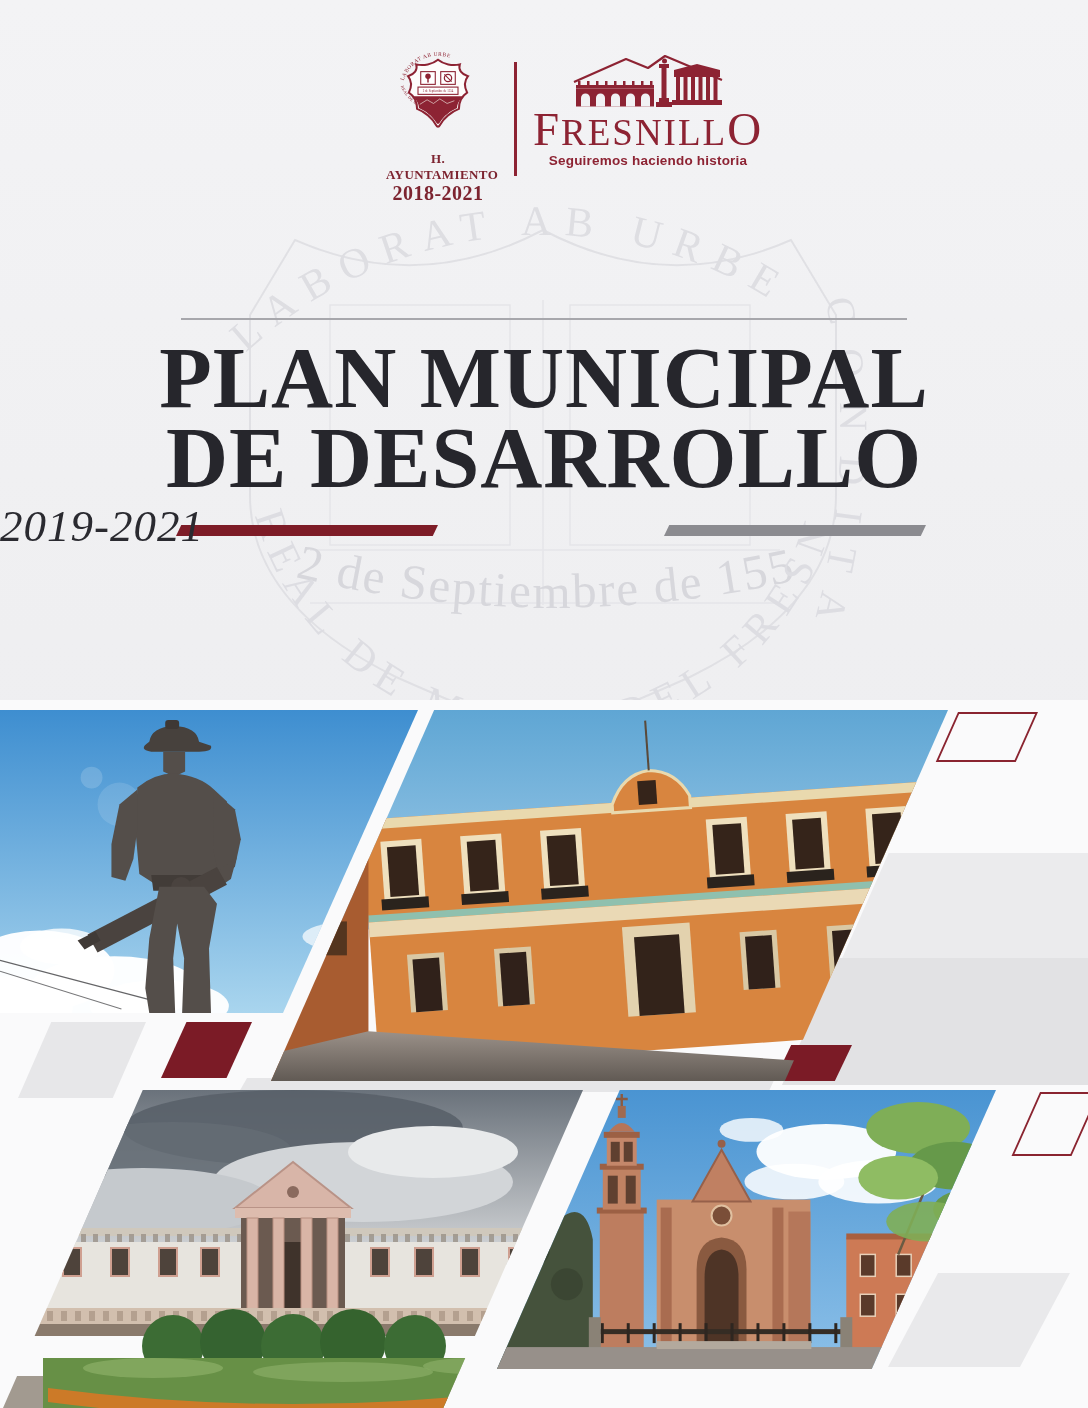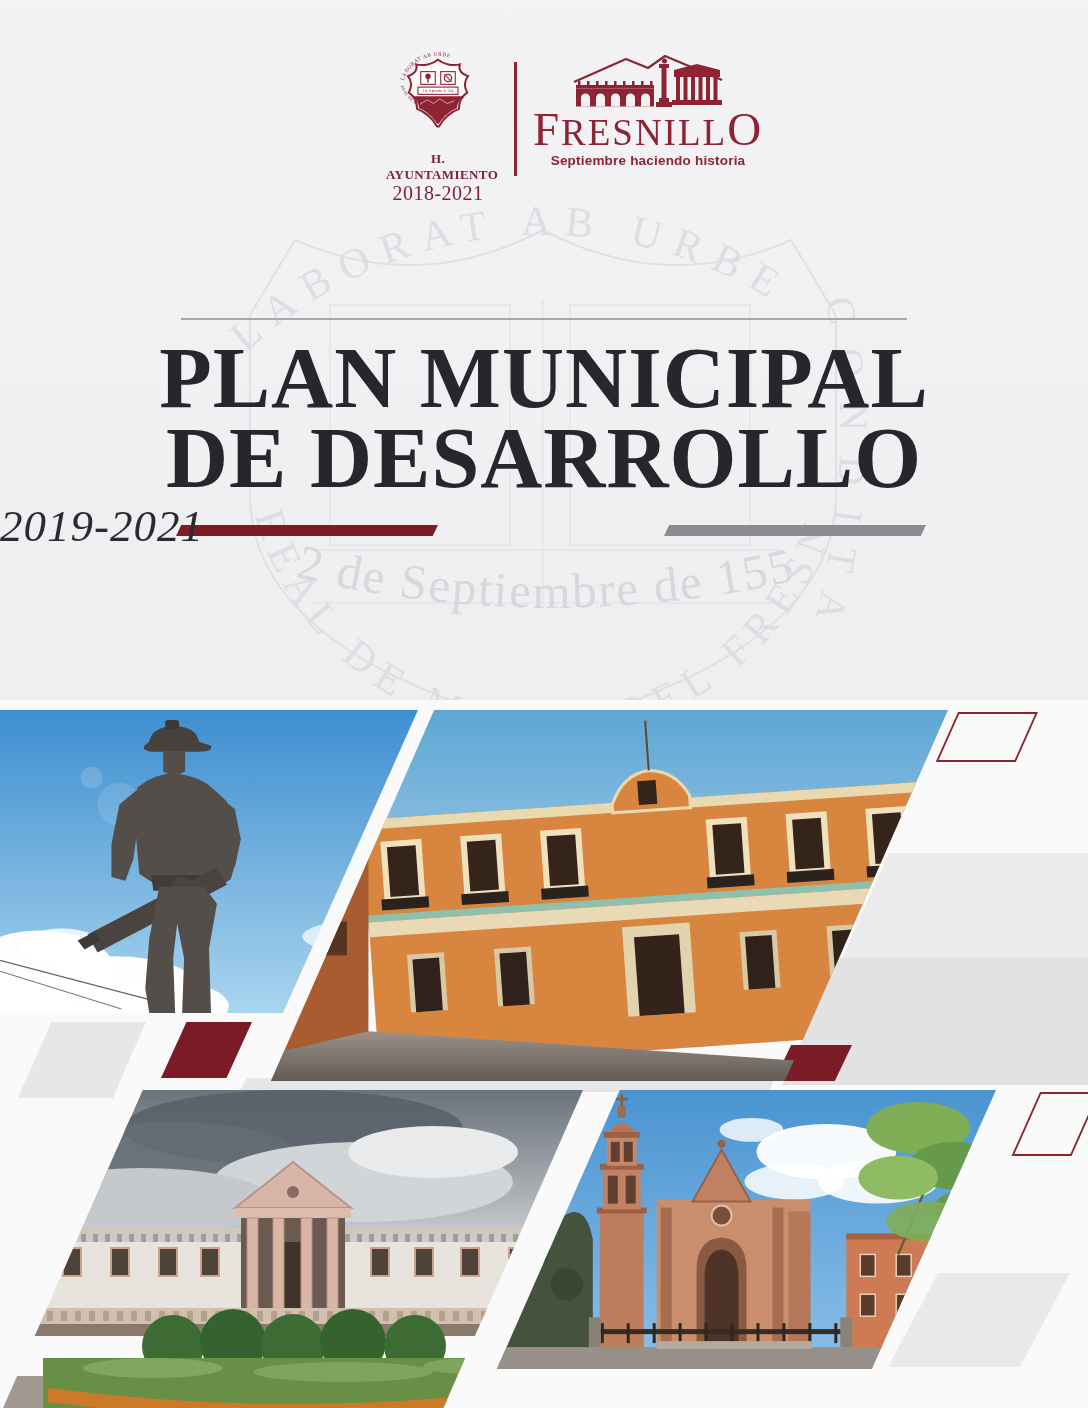--- a/index.html
+++ b/index.html
@@ -11,21 +11,21 @@
   
   .watermark{left:180px;top:185px;width:720px;height:545px;opacity:.9;}
   .wm-stroke{fill:none;stroke:#dfdfe3;stroke-width:2;}
   .wm-faint{fill:none;stroke:#e4e4e8;stroke-width:1.5;}
   .wm-text{fill:#dcdce1;font-family:"Liberation Serif",serif;}
 
   
   .crest{left:386px;top:48px;width:104px;text-align:center;color:#7d2430;}
   .crest svg{display:block;margin:0 auto;}
   .crest-org{font-size:13px;font-weight:700;letter-spacing:.4px;margin-top:3px;}
-  .crest-term{font-size:20px;font-weight:400;letter-spacing:.5px;margin-top:-1px;}
+  .crest-term{font-size:20px;font-weight:700;letter-spacing:.5px;margin-top:-1px;}
   .logo-divider{left:514px;top:62px;width:3px;height:114px;background:#8d2333;}
   .brand{left:538px;top:52px;width:220px;text-align:center;color:#8d2333;}
   .brand-art{display:block;margin:0 auto;}
   .brand-name{display:flex;justify-content:center;align-items:baseline;
               letter-spacing:2px;line-height:1;margin-top:-6px;font-weight:400;}
   .brand-name span{font-size:37px;}
   .brand-name .bn-big{font-size:47px;}
   .brand-tagline{font-family:"Liberation Sans",sans-serif;font-weight:700;
                  font-size:13.5px;letter-spacing:.2px;margin-top:0;}
 
@@ -171,21 +171,21 @@
         <rect x="138" y="25" width="4" height="23"></rect>
           <rect x="145.5" y="25" width="4" height="23"></rect>
         <rect x="104" y="48" width="50" height="5"></rect>
       </g>
     </svg>
     <div class="brand-name">
       <span class="bn-big">F</span>
         <span>RESNILL</span>
         <span class="bn-big">O</span>
     </div>
-    <div class="brand-tagline">Septiembre haciendo historia</div>
+    <div class="brand-tagline">Seguiremos haciendo historia</div>
   </div>
 
   <div class="abs title-rule"></div>
   <h1 class="abs title-line title-line2">DE DESARROLLO</h1>
   <h1 class="abs title-line title-line1">PLAN MUNICIPAL</h1>
   <div class="abs bar bar-maroon"></div>
   <div class="abs period">2019-2021</div>
   <div class="abs bar bar-gray"></div>
 
   <div class="abs collage-bg"></div>

